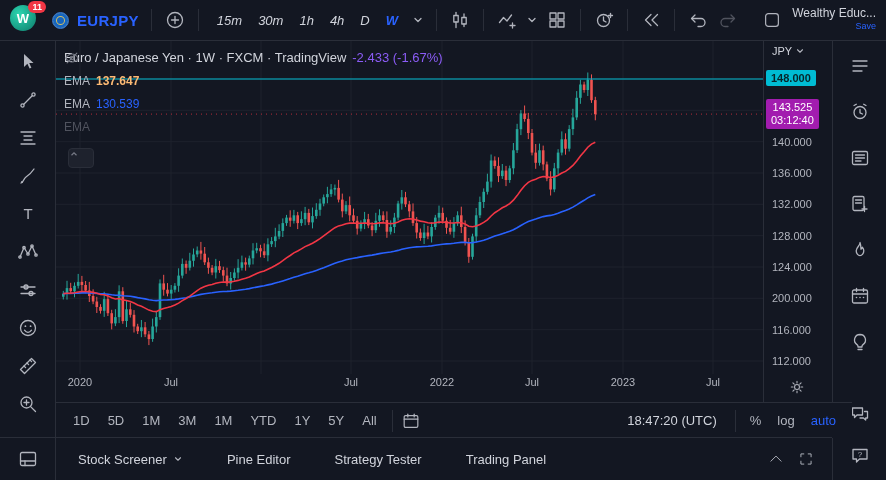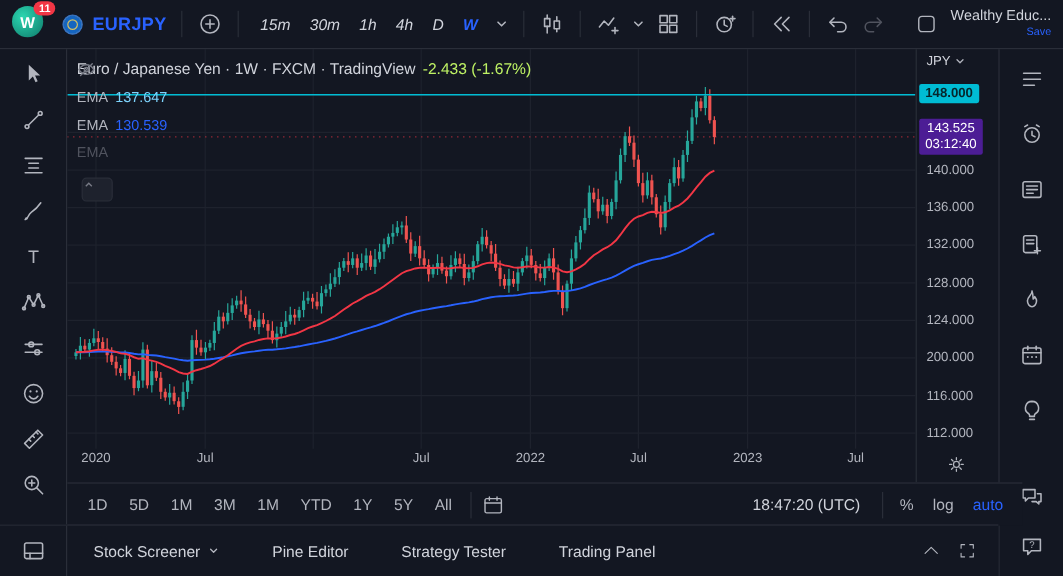--- a/index.html
+++ b/index.html
@@ -29,36 +29,36 @@
   .dim{color:#50535e;}
   
   .leftbar{position:absolute;top:40px;left:0;width:55px;bottom:43px;border-right:1px solid #2a2e39;
            display:flex;flex-direction:column;align-items:center;padding-top:10px;gap:14px;background:#131722;z-index:5;}
   .leftbar .icon{width:24px;height:24px;cursor:pointer;}
   
   .chart-area{position:absolute;left:56px;top:40px;width:707px;height:362px;}
   .chart-area svg{position:absolute;left:0;top:0;}
   .legend{position:absolute;left:8px;top:10px;z-index:3;}
   .legend .title{font-size:13px;color:#d1d4dc;}
-  .legend .neg{color:#bef264;margin-left:6px;}
+  .legend .neg{color:#8b5cf6;margin-left:6px;}
   .ema-row{margin-top:9px;font-size:12px;color:#b2b5be;display:flex;align-items:center;gap:6px;}
-  .v-red{color:#7dd3fc;} .v-blue{color:#2962ff;}
+  .v-red{color:#fdba74;font-weight:bold;} .v-blue{color:#2962ff;}
   .ema-hidden{color:#50535e;}
   .collapse-btn{position:absolute;left:12px;top:108px;width:24px;height:18px;border:1px solid #2a2e39;
                 border-radius:4px;background:#1e222d;display:flex;align-items:center;justify-content:center;
                 color:#787b86;cursor:pointer;z-index:3;}
   .xlabels span{position:absolute;top:336px;width:32px;text-align:center;font-size:11px;color:#b2b5be;}
   
   .price-axis{position:absolute;left:763px;top:40px;width:69px;height:362px;border-left:1px solid #2a2e39;
               font-size:11px;color:#b2b5be;background:#131722;}
   .pa-head{position:absolute;top:5px;left:8px;display:flex;align-items:center;gap:3px;color:#d1d4dc;cursor:pointer;}
   .tick{position:absolute;left:8px;}
   .lvl-label{position:absolute;left:2px;top:30px;background:#00bcd4;color:#06262b;font-weight:bold;
              border-radius:2px;padding:2px 5px;font-size:11px;}
-  .last-label{position:absolute;left:2px;top:59px;background:#4c1d95;color:#fff;border-radius:2px;
+  .last-label{position:absolute;left:2px;top:59px;background:#a21caf;color:#fff;border-radius:2px;
               padding:2px 5px;font-size:11px;text-align:center;line-height:13px;}
   .pa-gear{position:absolute;left:24px;top:338px;cursor:pointer;}
   
   .rightbar{position:absolute;top:40px;right:0;width:53px;bottom:0;border-left:1px solid #2a2e39;
             display:flex;flex-direction:column;align-items:center;padding-top:14px;gap:22px;background:#131722;}
   .rightbar .icon{width:24px;height:24px;cursor:pointer;}
   .rb-bottom{margin-top:auto;display:flex;flex-direction:column;gap:18px;padding-bottom:12px;}
   
   .range-bar{position:absolute;left:56px;top:402px;width:776px;height:35px;border-top:1px solid #2a2e39;
              display:flex;align-items:center;padding:0 10px;gap:4px;background:#131722;font-size:13px;}

